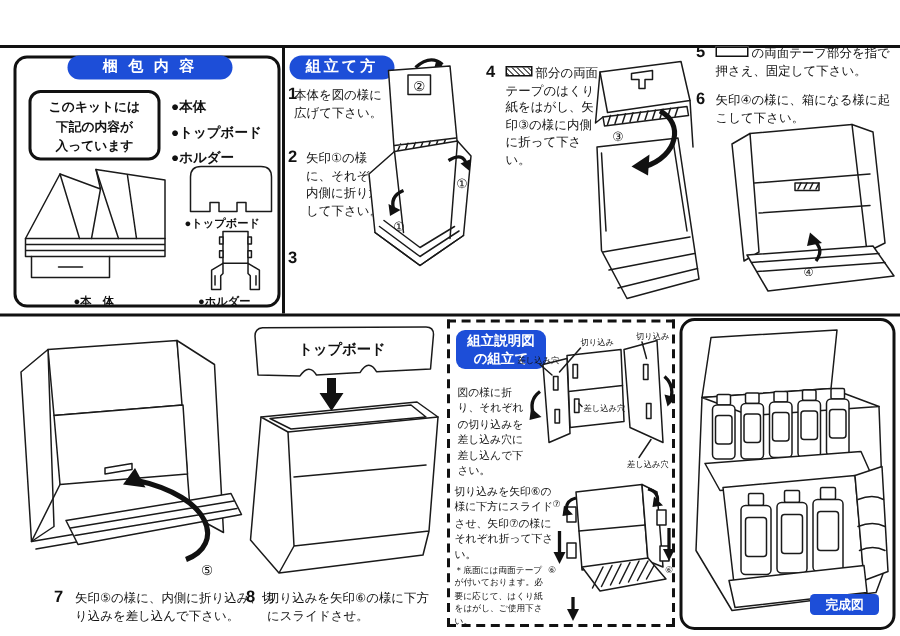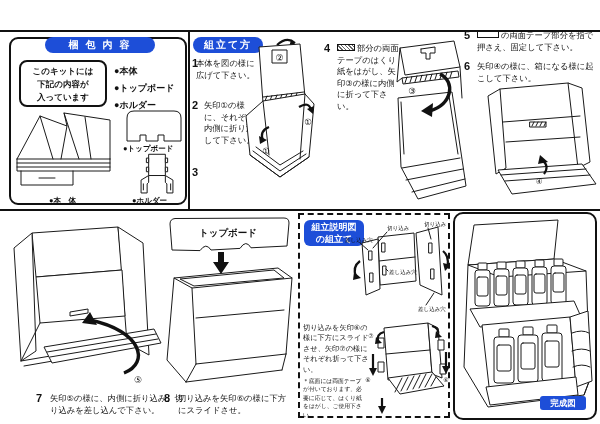--- a/index.html
+++ b/index.html
@@ -199,20 +199,21 @@
     <path class="ln" d="M8,64 L1,146 L20,168 M26,74 L30,150 M126,64 L120,140 M30,150 L120,140 M20,168 L116,156 M120,140 L116,156 M30,150 L20,168"></path>
     <line class="ln" x1="30" y1="104" x2="118" y2="96"></line>
   </svg>
 
   <div class="abs num" style="left:164px;top:392px;">8</div>
   <div class="abs stext" style="left:178px;top:393px;width:108px;">切り込みを矢印⑥の様に下方にスライドさせ。</div>
 
   <div class="abs holder-box">
     <div class="abs badge holder-badge">組立説明図
 の組立て</div>
+    <div class="abs h-small" style="left:5px;top:42px;width:46px;">図の様に折り、それぞれの切り込みを差し込み穴に差し込んで下さい。</div>
 
     <svg class="abs" style="left:44px;top:6px;" width="106" height="94" viewBox="0 0 106 94">
       <polygon class="lnw" points="34,16 70,12 72,60 36,64"></polygon>
       <line class="ln" x1="35" y1="40" x2="71" y2="36"></line>
       <rect class="ln" x="38" y="22" width="3" height="9"></rect>
         <rect class="ln" x="39" y="45" width="3" height="9"></rect>
       <polygon class="lnw" points="18,22 34,18 36,68 22,74"></polygon>
       <rect class="ln" x="25" y="30" width="3" height="9"></rect>
         <rect class="ln" x="26" y="52" width="3" height="9"></rect>
       <polygon class="lnw" points="72,12 94,6 98,74 76,64"></polygon>

